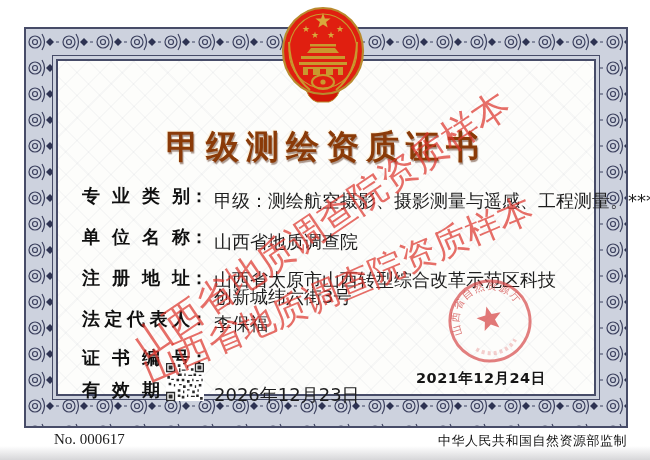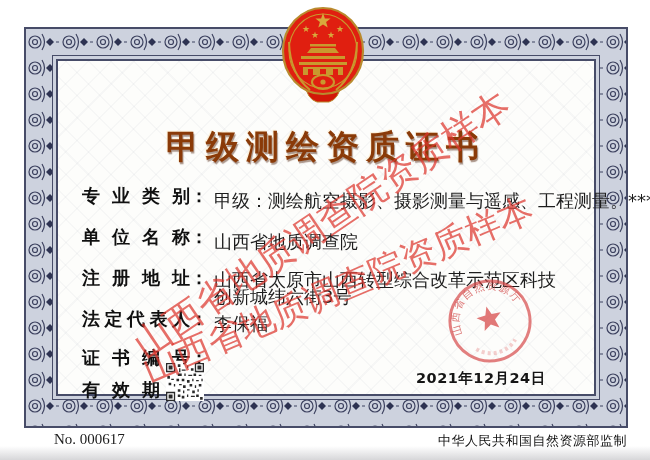--- a/index.html
+++ b/index.html
@@ -154,20 +154,21 @@
           <span class="colon">：</span>
       </div>
       <div class="row r6">
         <span class="lbl">
             <span>有</span>
             <span>效</span>
             <span>期</span>
             <span>至</span>
           </span>
           <span class="colon">：</span>
+        <span class="val">2026年12月23日</span>
       </div>
     </div>
 
     <div class="issue-date">2021年12月24日</div>
 
     <svg class="qr" viewBox="0 0 29 29">
       <rect width="29" height="29" fill="#fff"></rect>
       <path fill="#2a2a2a" d="M0,0h7v7h-7z M22,0h7v7h-7z M0,22h7v7h-7z"></path>
       <path fill="#fff" d="M1,1h5v5h-5z M23,1h5v5h-5z M1,23h5v5h-5z"></path>
       <path fill="#2a2a2a" d="M2,2h3v3h-3z M24,2h3v3h-3z M2,24h3v3h-3z"></path>

